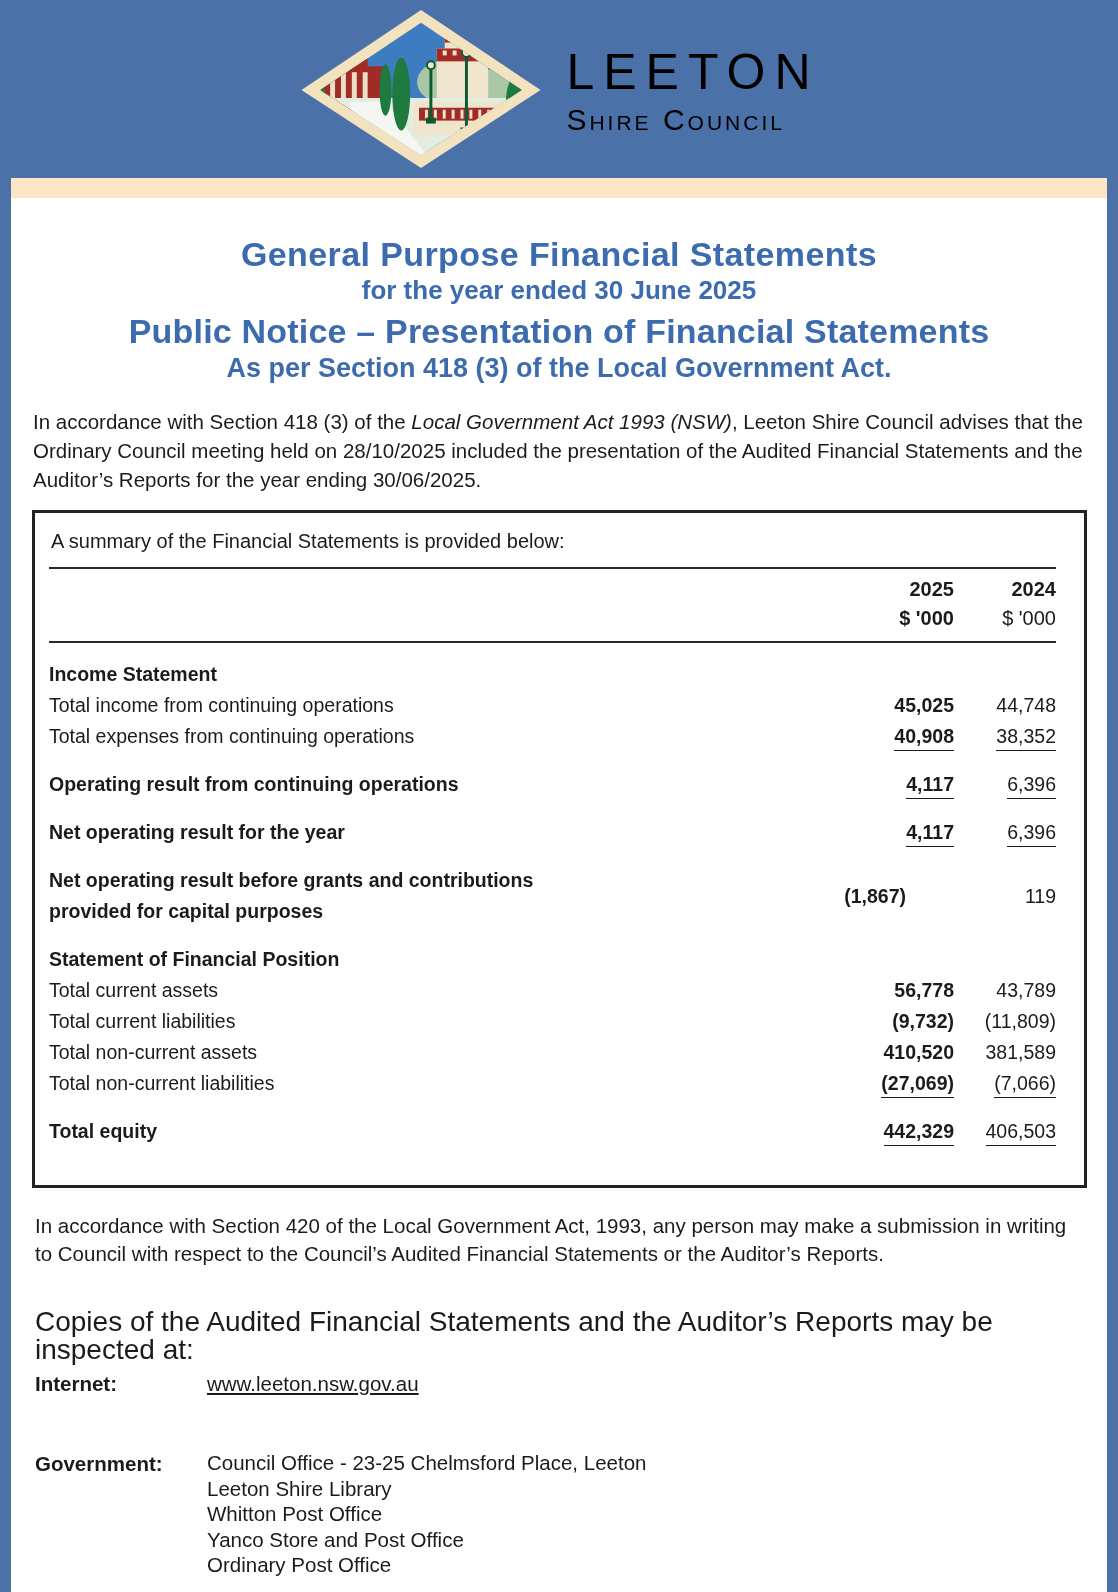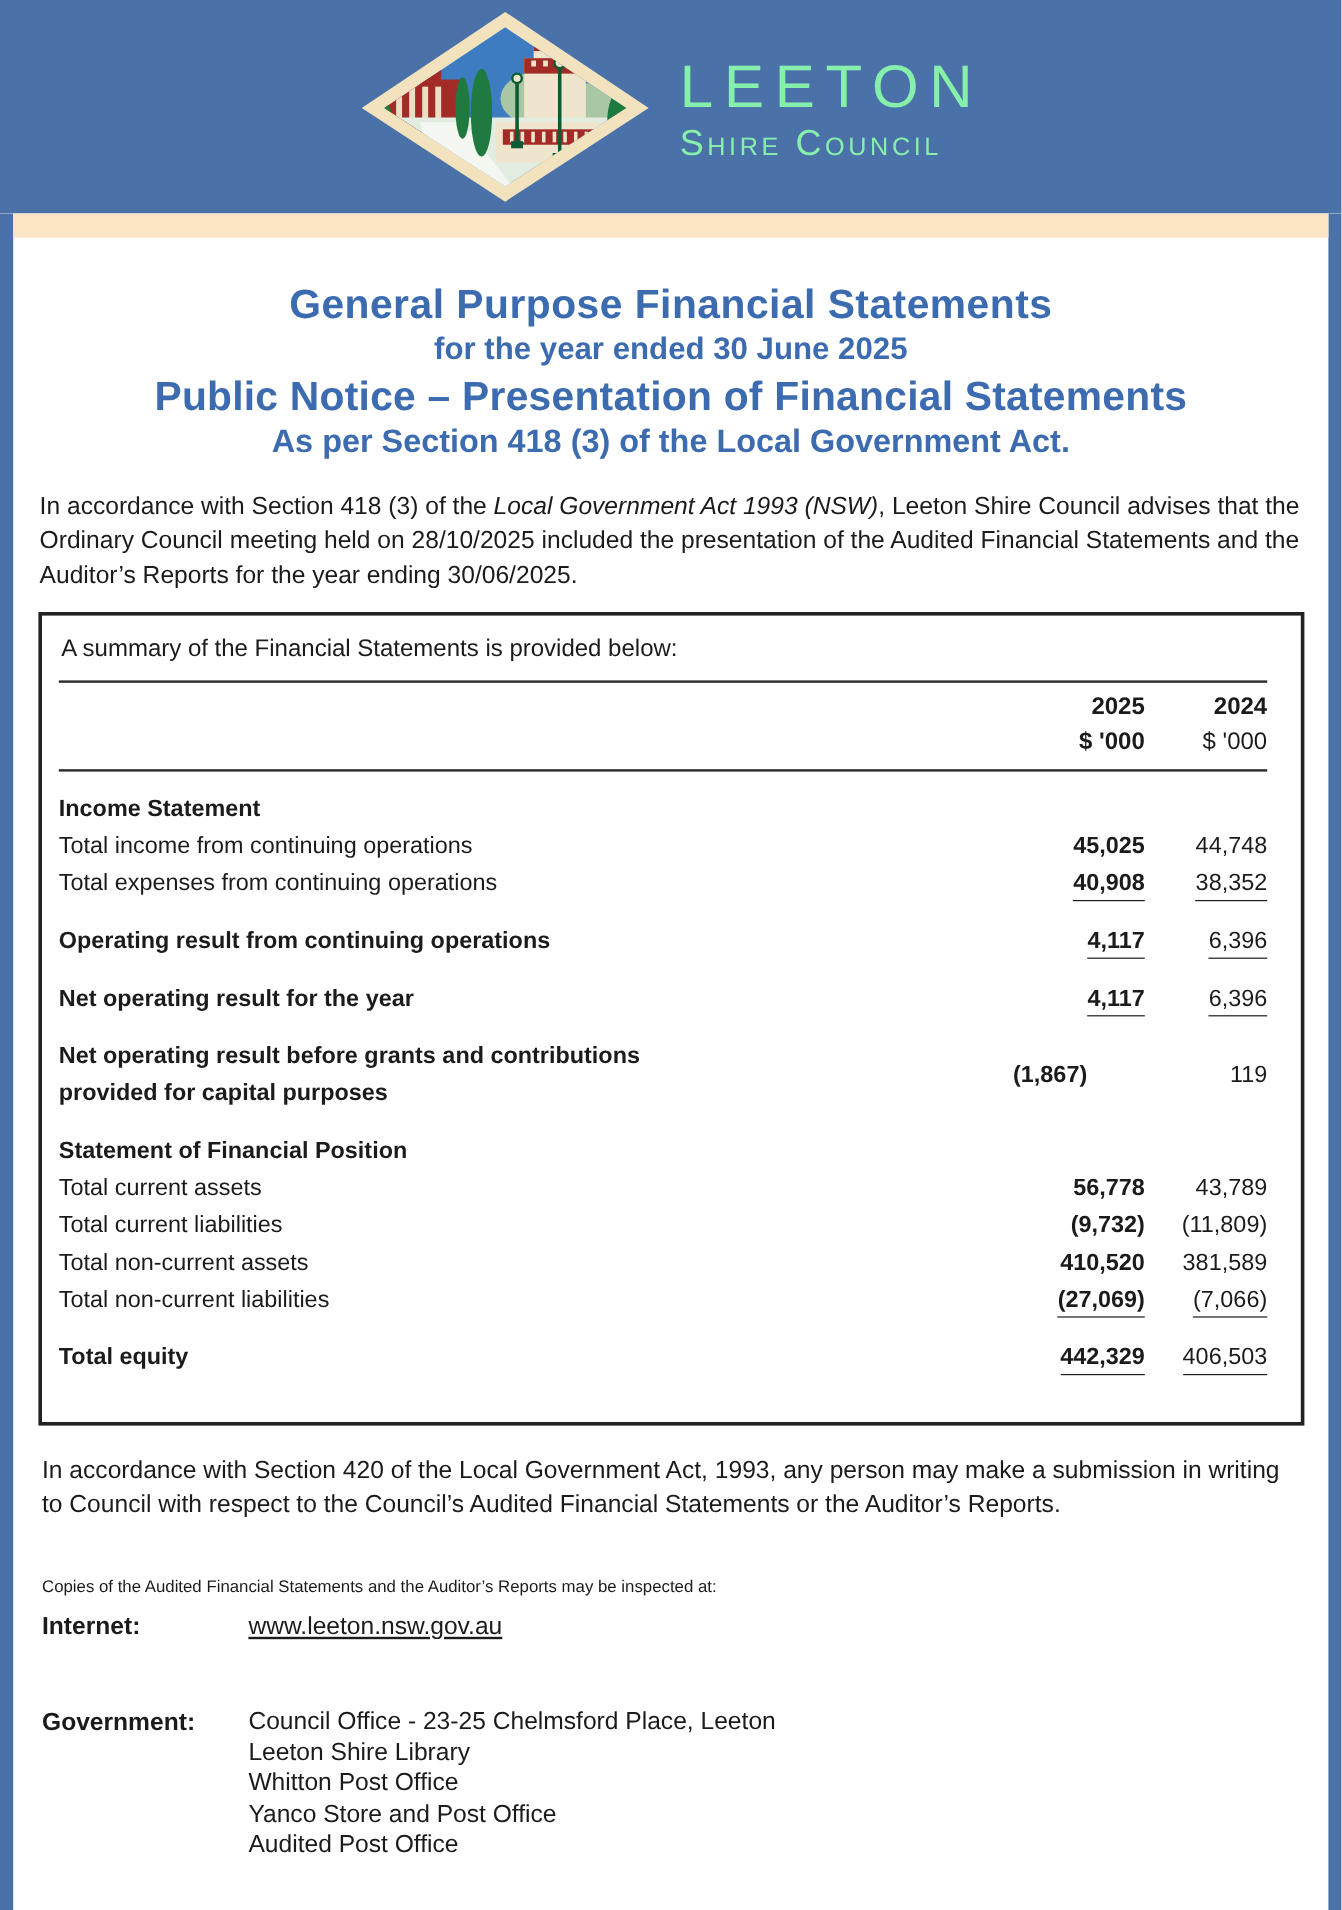--- a/index.html
+++ b/index.html
@@ -22,21 +22,21 @@
     position:relative;
   }
   .page{width:1118px;height:1592px;display:flex;flex-direction:column;}
   
   .banner{
     height:178px;background:var(--brand-blue);
     display:flex;align-items:center;justify-content:center;gap:22px;
     flex:none;
   }
   .banner svg{display:block;}
-  .org{color:#86efac;line-height:1;transform:translateY(2px);}
+  .org{color:#000000;line-height:1;transform:translateY(2px);}
   .org-line1{font-size:50px;font-weight:400;letter-spacing:9px;}
   .org-line2{font-size:30px;font-variant:small-caps;letter-spacing:3px;margin-top:8px;}
   
   .frame{
     flex:1;background:#fff;
     border-left:11px solid var(--brand-blue);
     border-right:11px solid var(--brand-blue);
     border-bottom:11px solid var(--brand-blue);
     display:flex;flex-direction:column;
   }
@@ -75,21 +75,21 @@
   .row .v span{display:inline-block;line-height:25px;}
   .row .v1 span{font-weight:bold;}
   .u span{border-bottom:1.5px solid #1b1b1b;padding-bottom:1px;}
   .gap{margin-top:17px;}
   .rows{margin-top:16px;}
   .section .label{font-weight:bold;}
   .twoline{align-items:center;gap:48px;}
   .twoline .label div{line-height:31px;}
   
   .p420{margin:24px 15px 0 13px;font-size:20.5px;line-height:28px;}
-  .copies{margin:40px 15px 0 13px;font-size:14px;line-height:28px;}
+  .copies{margin:40px 15px 0 13px;font-size:28px;line-height:28px;}
   .kv{display:flex;margin:6px 15px 0 13px;font-size:20.5px;line-height:28px;}
   .kv .k{width:172px;font-weight:bold;flex:none;}
   .kv .url{text-decoration:underline;color:var(--ink);}
   .kv.locations{margin-top:52px;}
   .loc-list div{line-height:25.5px;}
   .submissions{margin:46px 15px 0 13px;font-size:20.5px;line-height:28px;}
 </style>
 </head>
 <body>
 
@@ -253,21 +253,21 @@
         <span class="url">www.leeton.nsw.gov.au</span>
       </div>
 
       <div class="kv locations">
         <span class="k">Government:</span>
         <div class="loc-list">
           <div>Council Office - 23-25 Chelmsford Place, Leeton</div>
           <div>Leeton Shire Library</div>
           <div>Whitton Post Office</div>
           <div>Yanco Store and Post Office</div>
-          <div>Audited Post Office</div>
+          <div>Ordinary Post Office</div>
         </div>
       </div>
 
       <p class="submissions">Submissions must be received by Wednesday, 5 November 2025.</p>
 
     </main>
   </div>
 </div>
 
 </body></html>

